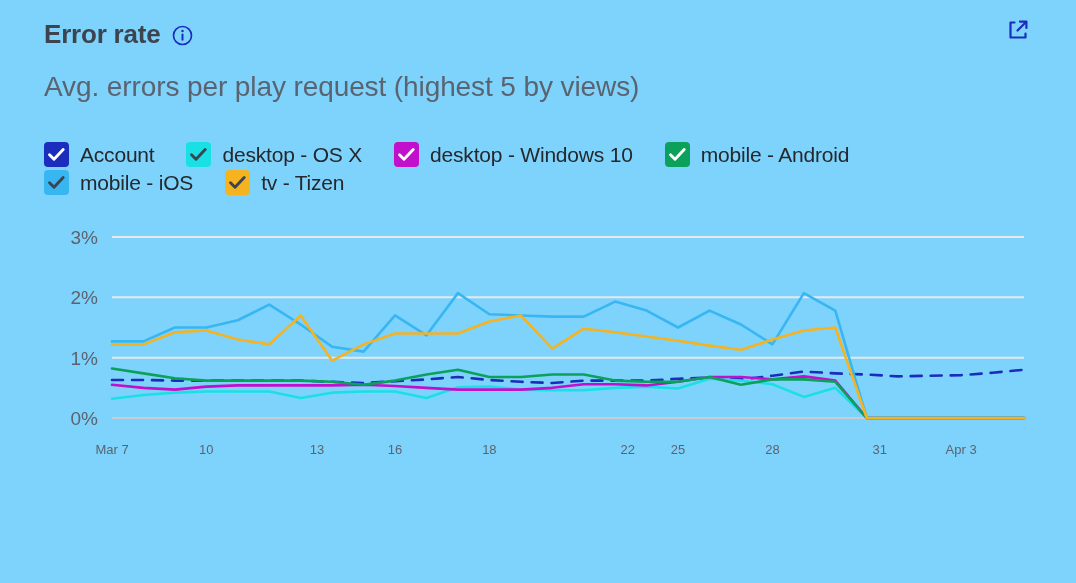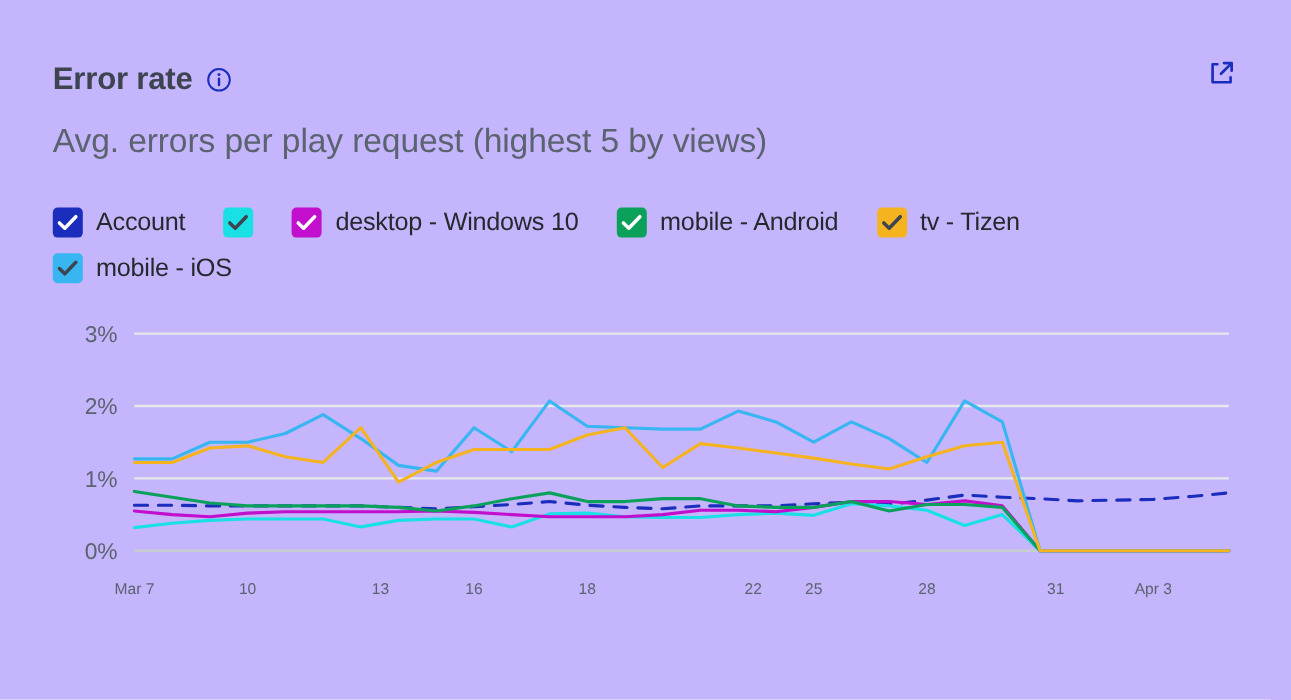--- a/index.html
+++ b/index.html
@@ -11,23 +11,23 @@
     width: 1076px;
     height: 583px;
     font-family: "Liberation Sans", sans-serif;
     color: #3d4450;
     overflow: hidden;
   }
   .card {
     position: relative;
     width: 1076px;
     height: 583px;
-    background: #c4b5fd;
+    background: #7dd3fc;
     box-sizing: border-box;
-    padding: 51px 44px 0 44px;
+    padding: 20px 44px 0 44px;
   }
   .header-row {
     display: flex;
     align-items: flex-start;
     justify-content: space-between;
   }
   .title-group {
     display: flex;
     align-items: center;
     gap: 11px;
@@ -60,21 +60,21 @@
     color: #5c6370;
     font-weight: normal;
     letter-spacing: -0.1px;
   }
   .legend {
     margin-top: 38px;
     display: flex;
     flex-wrap: wrap;
     align-items: center;
     width: 980px;
-    row-gap: 10px;
+    row-gap: 0;
   }
   .legend-item {
     display: flex;
     align-items: center;
     gap: 11px;
     margin-right: 32px;
     cursor: pointer;
     height: 28px;
   }
   .legend-box {
@@ -161,52 +161,53 @@
           </svg>
         </span>
         <span class="legend-label">Account</span>
       </div>
       <div class="legend-item">
         <span class="legend-box" style="background: rgb(25, 224, 229);">
           <svg width="25" height="25" viewBox="0 0 25 25">
             <path d="M5.5 12.8 L10 17.2 L19.2 7.6" fill="none" stroke="#3d4450" stroke-width="2.9" stroke-linecap="round" stroke-linejoin="round"></path>
           </svg>
         </span>
+        <span class="legend-label">desktop - OS X</span>
       </div>
       <div class="legend-item">
         <span class="legend-box" style="background: rgb(194, 14, 205);">
           <svg width="25" height="25" viewBox="0 0 25 25">
             <path d="M5.5 12.8 L10 17.2 L19.2 7.6" fill="none" stroke="#ffffff" stroke-width="2.9" stroke-linecap="round" stroke-linejoin="round"></path>
           </svg>
         </span>
         <span class="legend-label">desktop - Windows 10</span>
       </div>
       <div class="legend-item">
         <span class="legend-box" style="background: rgb(11, 161, 91);">
           <svg width="25" height="25" viewBox="0 0 25 25">
             <path d="M5.5 12.8 L10 17.2 L19.2 7.6" fill="none" stroke="#ffffff" stroke-width="2.9" stroke-linecap="round" stroke-linejoin="round"></path>
           </svg>
         </span>
         <span class="legend-label">mobile - Android</span>
       </div>
       <div class="legend-item">
+        <span class="legend-box" style="background: rgb(56, 182, 242);">
+          <svg width="25" height="25" viewBox="0 0 25 25">
+            <path d="M5.5 12.8 L10 17.2 L19.2 7.6" fill="none" stroke="#3d4450" stroke-width="2.9" stroke-linecap="round" stroke-linejoin="round"></path>
+          </svg>
+        </span>
+        <span class="legend-label">mobile - iOS</span>
+      </div>
+      <div class="legend-item">
         <span class="legend-box" style="background: rgb(245, 179, 32);">
           <svg width="25" height="25" viewBox="0 0 25 25">
             <path d="M5.5 12.8 L10 17.2 L19.2 7.6" fill="none" stroke="#3d4450" stroke-width="2.9" stroke-linecap="round" stroke-linejoin="round"></path>
           </svg>
         </span>
         <span class="legend-label">tv - Tizen</span>
-      </div>
-      <div class="legend-item">
-        <span class="legend-box" style="background: rgb(56, 182, 242);">
-          <svg width="25" height="25" viewBox="0 0 25 25">
-            <path d="M5.5 12.8 L10 17.2 L19.2 7.6" fill="none" stroke="#3d4450" stroke-width="2.9" stroke-linecap="round" stroke-linejoin="round"></path>
-          </svg>
-        </span>
-        <span class="legend-label">mobile - iOS</span>
       </div>
     </div>
 
   <div class="chart-wrap">
     <svg class="chart-svg" id="chart" width="990" height="250">
         <line x1="68" x2="980" y1="195" y2="195" stroke="#c9ccd1" stroke-width="2"></line>
         <text x="54" y="202" text-anchor="end" class="y-label">0%</text>
         <line x1="68" x2="980" y1="134.66666666666669" y2="134.66666666666669" stroke="#e6e8ea" stroke-width="2"></line>
         <text x="54" y="141.66666666666669" text-anchor="end" class="y-label">1%</text>
         <line x1="68" x2="980" y1="74.33333333333334" y2="74.33333333333334" stroke="#e6e8ea" stroke-width="2"></line>

